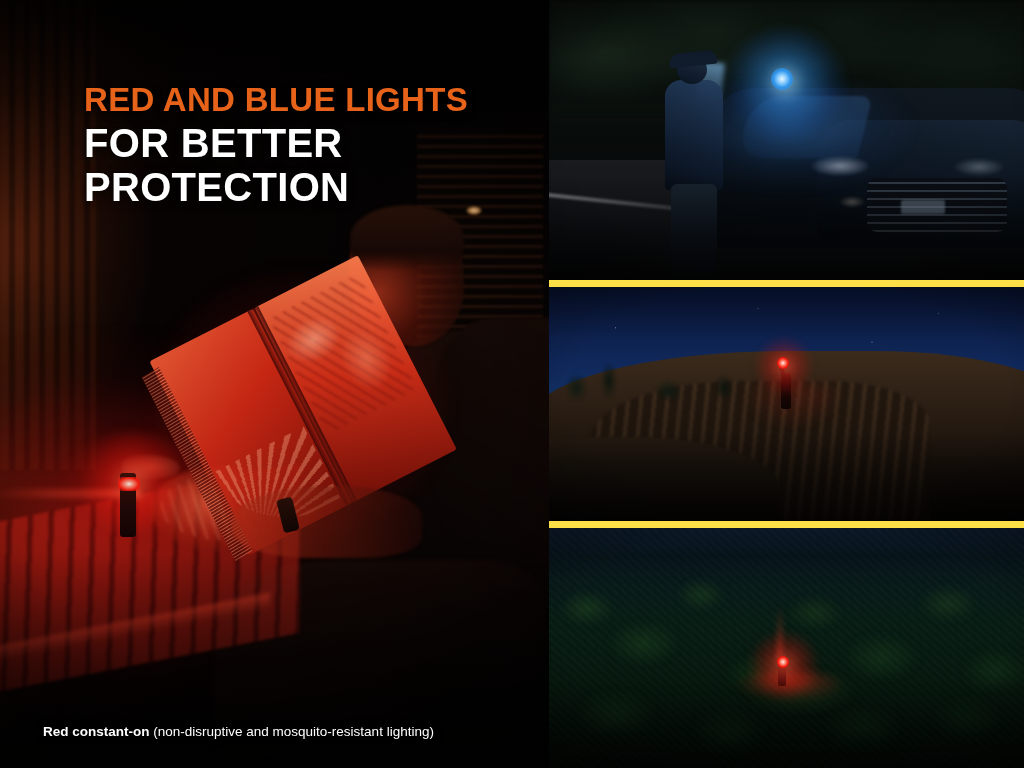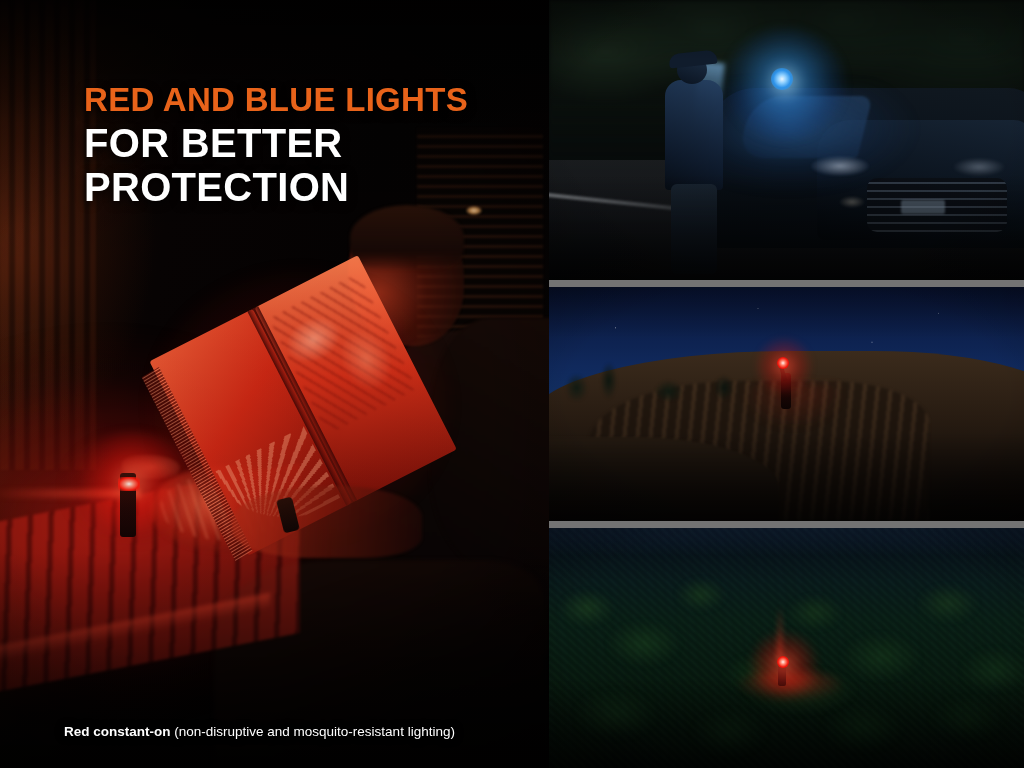--- a/index.html
+++ b/index.html
@@ -7,21 +7,21 @@
   html, body {
     width:1024px; height:768px;
     background:#000;
     overflow:hidden;
     font-family:"Liberation Sans", sans-serif;
   }
 
   #poster {
     position:relative;
     width:1024px; height:768px;
-    background:#737373;
+    background:#fde047;
   }
 
   
   .hero {
     position:absolute;
     left:0; top:0;
     width:549px; height:768px;
     overflow:hidden;
     background:#050202;
   }
@@ -529,21 +529,21 @@
     position:absolute;
     z-index:30;
     font-size:13.5px;
     color:#ffffff;
     white-space:nowrap;
     text-shadow:0 1px 4px rgba(0,0,0,0.95), 0 0 9px rgba(0,0,0,0.85);
   }
   .caption .lead { font-weight:bold; }
   .caption .desc { font-weight:normal; }
 
-  #caption-hero   { left:64px;  top:724px; }
+  #caption-hero   { left:43px;  top:724px; }
 </style>
 </head>
 <body>
 
 <div id="poster">
 
   <div class="hero">
     <div class="scene">
       <div class="hero-room"></div>
       <div class="hero-slats"></div>

